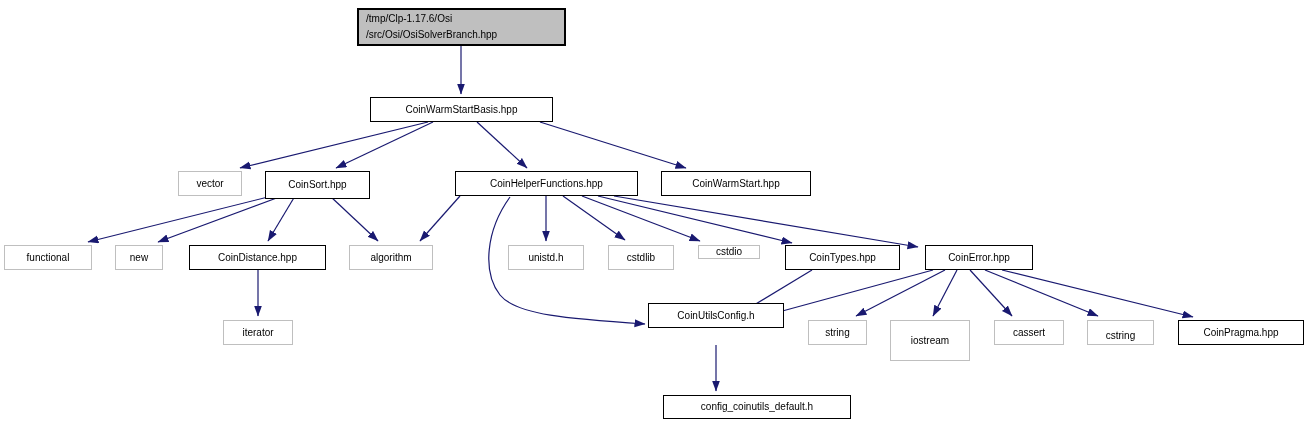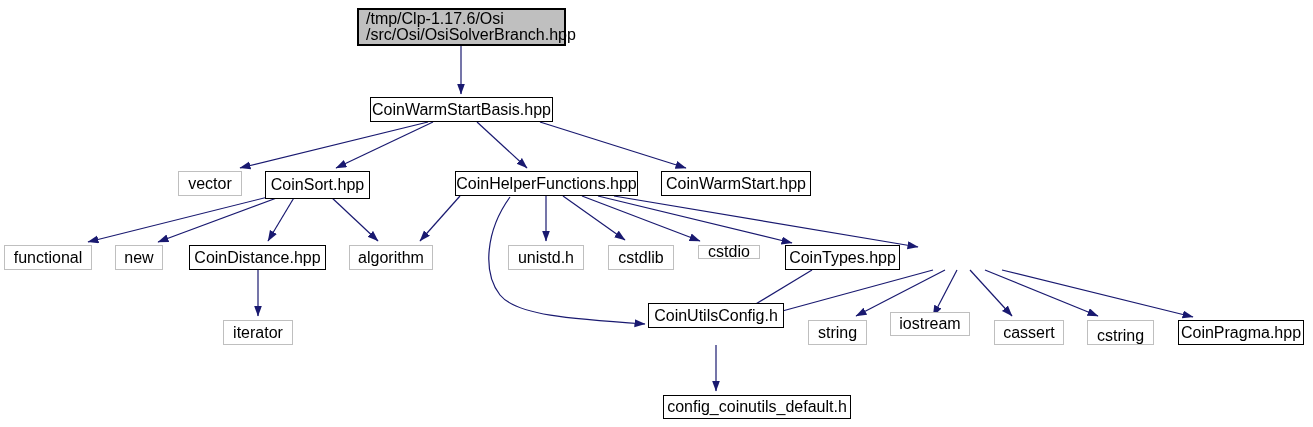--- a/index.html
+++ b/index.html
@@ -18,21 +18,21 @@
   }
   .node {
     position: absolute;
     box-sizing: border-box;
     background: #ffffff;
     border: 1px solid #000000;
     display: flex;
     flex-direction: column;
     align-items: center;
     justify-content: center;
-    font-size: 16px;
+    font-size: 10px;
     line-height: 16px;
     color: #000000;
     white-space: nowrap;
   }
   .node.sys { border-color: #bfbfbf; }
   .node.doc { border-color: #000000; }
   .node.root {
     background: #bfbfbf;
     border: 2px solid #000000;
     align-items: flex-start;
@@ -114,30 +114,33 @@
     </div>
     <div class="node sys" style="left: 608px; top: 245px; width: 66px; height: 25px;">
       <div>cstdlib</div>
     </div>
     <div class="node sys" style="left: 698px; top: 245px; width: 62px; height: 14px;">
       <div>cstdio</div>
     </div>
     <div class="node doc" style="left: 785px; top: 245px; width: 115px; height: 25px;">
       <div>CoinTypes.hpp</div>
     </div>
+    <div class="node doc" style="left: 925px; top: 245px; width: 108px; height: 25px;">
+      <div>CoinError.hpp</div>
+    </div>
     <div class="node sys" style="left: 223px; top: 320px; width: 70px; height: 25px;">
       <div>iterator</div>
     </div>
     <div class="node doc" style="left: 648px; top: 303px; width: 136px; height: 25px;">
       <div>CoinUtilsConfig.h</div>
     </div>
     <div class="node sys" style="left: 808px; top: 320px; width: 59px; height: 25px;">
       <div>string</div>
     </div>
-    <div class="node sys" style="left: 890px; top: 312px; width: 80px; height: 24px;">
+    <div class="node sys" style="left: 890px; top: 320px; width: 80px; height: 41px;">
       <div>iostream</div>
     </div>
     <div class="node sys" style="left: 994px; top: 320px; width: 70px; height: 25px;">
       <div>cassert</div>
     </div>
     <div class="node sys" style="left: 1087px; top: 320px; width: 67px; height: 25px; justify-content: flex-end;">
       <div>cstring</div>
     </div>
     <div class="node doc" style="left: 1178px; top: 320px; width: 126px; height: 25px;">
       <div>CoinPragma.hpp</div>

